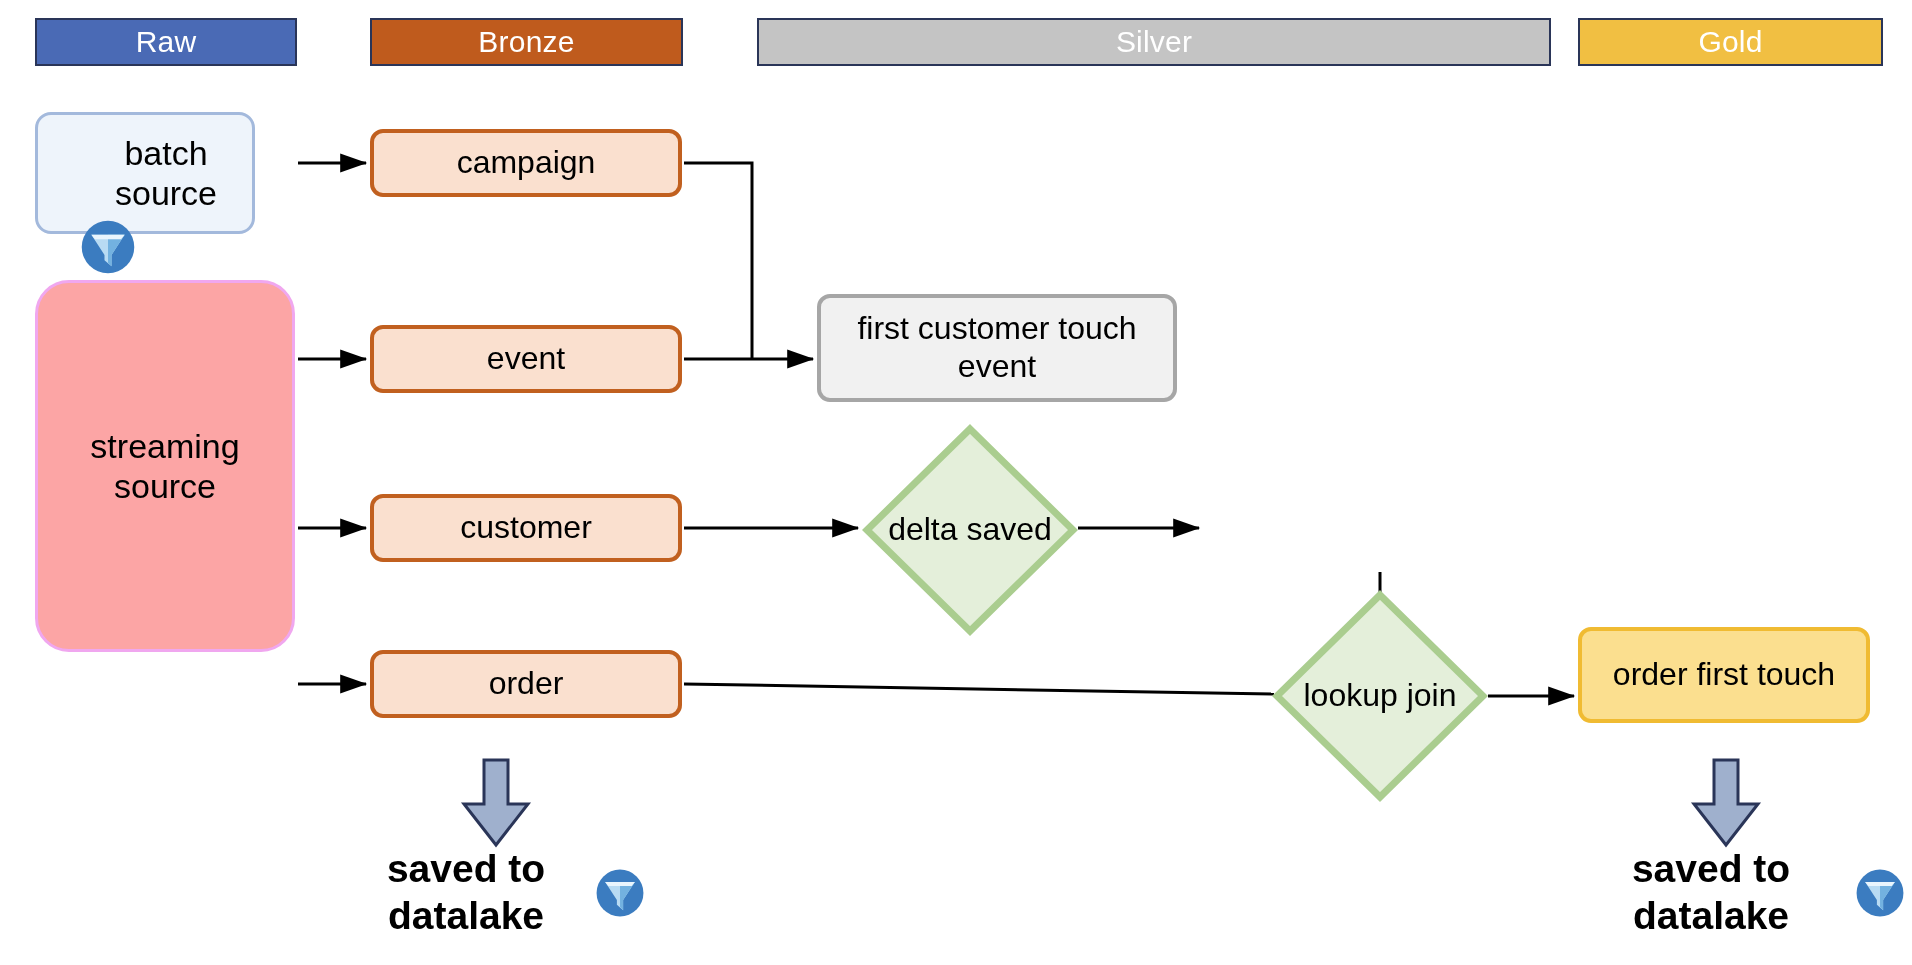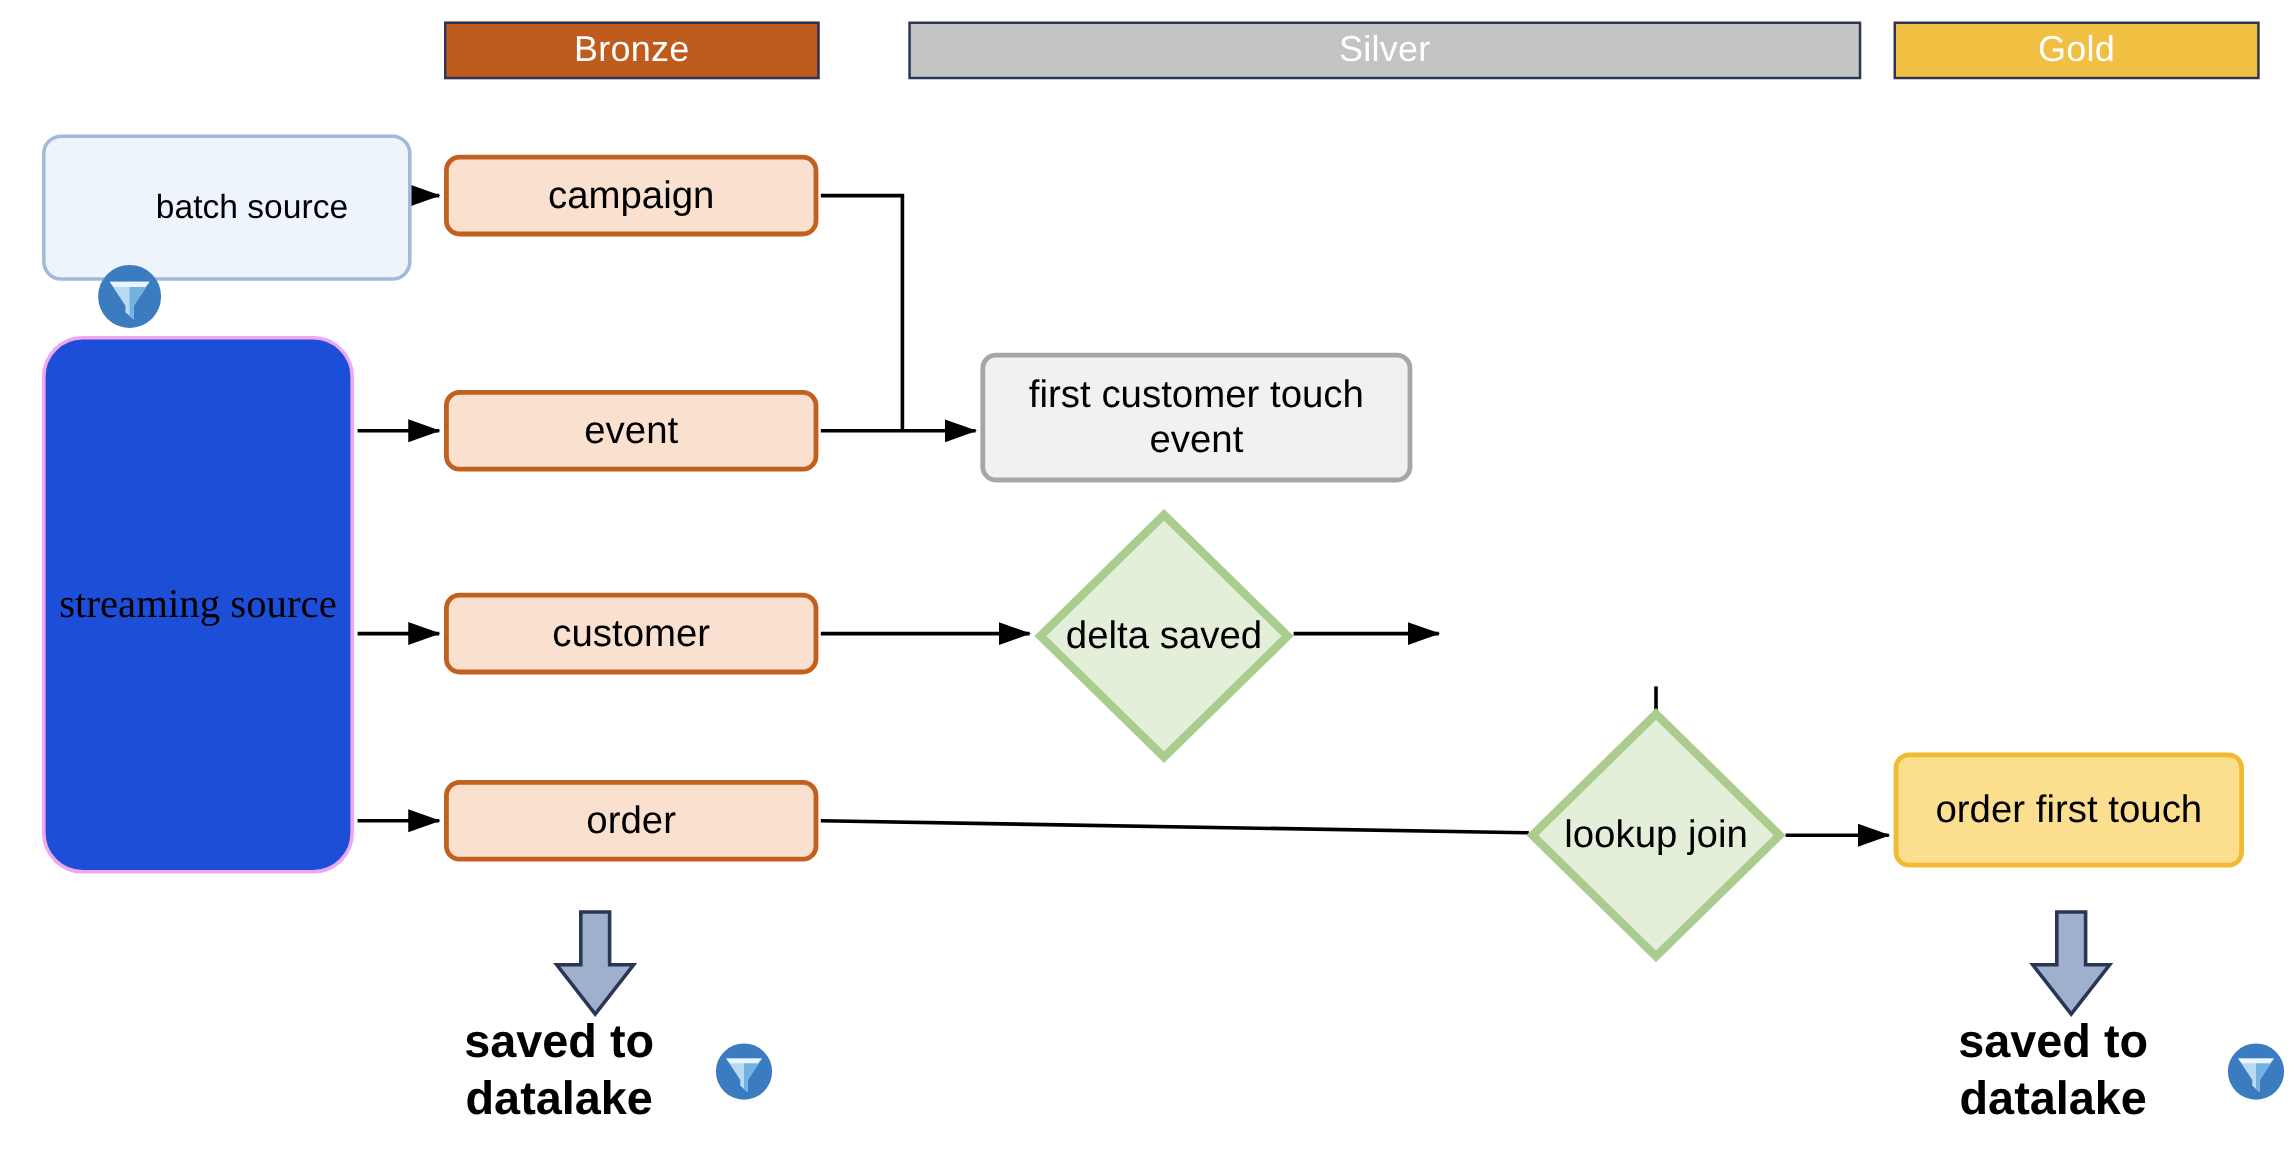--- a/index.html
+++ b/index.html
@@ -41,34 +41,33 @@
     box-sizing: border-box;
     display: flex;
     align-items: center;
     justify-content: center;
     text-align: center;
     color: #000000;
     line-height: 1.18;
   }
 
   .node-src-batch {
-    left: 35px; top: 112px; width: 308px; height: 122px;
+    left: 35px; top: 112px; width: 220px; height: 122px;
     background: #eef4fb;
     border: 3px solid #a3b9dc;
     border-radius: 16px;
-    font-size: 28px;
+    font-size: 34px;
     padding-left: 42px;
   }
   .node-src-stream {
-    left: 35px; top: 280px; width: 260px; height: 448px;
-    background: #1d4ed8;
+    left: 35px; top: 280px; width: 260px; height: 372px;
+    background: #fca5a5;
     border: 3px solid #f0a7ef;
     border-radius: 34px;
     font-size: 34px;
-    font-family: Liberation Serif, serif;
   }
 
   .node-bronze {
     left: 370px; width: 312px; height: 68px;
     background: #fae0cf;
     border: 4px solid #c1601f;
     border-radius: 13px;
     font-size: 32px;
     justify-content: center;
   }
@@ -148,20 +147,23 @@
     position: absolute;
     left: 42px; top: 104px;
     width: 56px; height: 56px;
   }
 </style>
 </head>
 <body>
 
 <div id="stage">
 
+  <div class="layer-bar raw">
+    <span>Raw</span>
+  </div>
   <div class="layer-bar bronze">
     <span>Bronze</span>
   </div>
   <div class="layer-bar silver">
     <span>Silver</span>
   </div>
   <div class="layer-bar gold">
     <span>Gold</span>
   </div>
 

